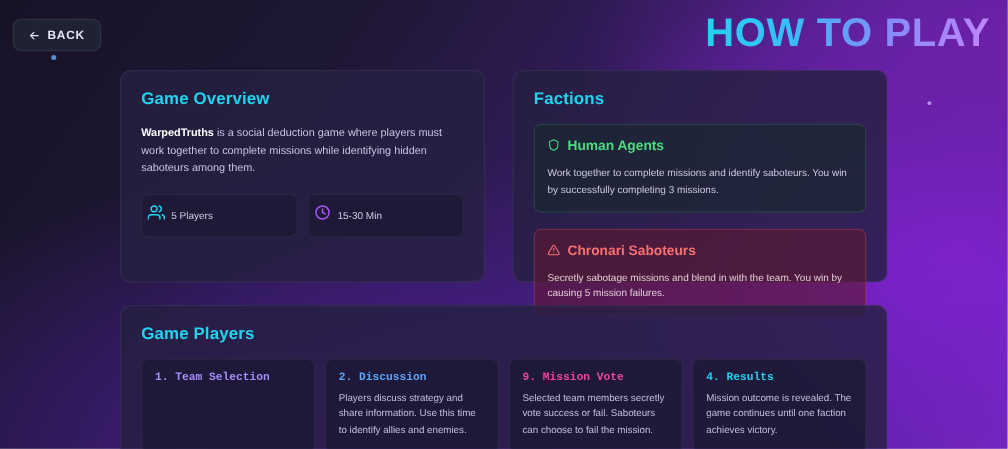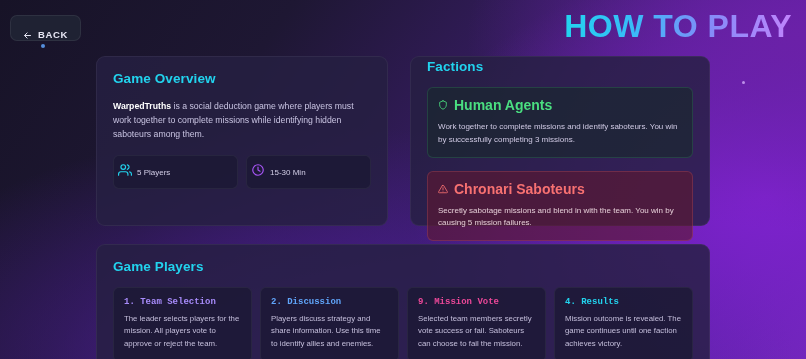--- a/index.html
+++ b/index.html
@@ -20,21 +20,21 @@
   }
 
   
   .particle { position:absolute; border-radius:50%; pointer-events:none; }
   .p1 { left:41px;  top:44px;  width:4px; height:4px; background:#60a5fa; opacity:.85; }
   .p2 { left:742px; top:81px;  width:3px; height:3px; background:#d8b4fe; opacity:.75; }
 
   
   .back-btn {
     position:absolute; left:10px; top:15px;
-    display:flex; align-items:flex-end; gap:6px;
+    display:flex; align-items:center; gap:6px;
     height:26px; padding:0 12px;
     background:#1f2233;
     border:1px solid rgba(255,255,255,.07);
     border-radius:7px;
     color:#e7e6f4;
     font-size:9.5px; font-weight:bold; letter-spacing:.6px;
   }
   .back-btn svg { display:block; }
 
   
@@ -74,37 +74,37 @@
     flex:1;
     background:rgba(27,24,51,.78);
     border:1px solid rgba(255,255,255,.05);
     border-radius:6px;
     padding:7px 4px 7px;
     display:flex; flex-direction:row; align-items:center; gap:5px;
   }
   .stat-label { color:#d2cde6; font-size:8px; }
 
   
-  .factions-card { position:absolute; left:410px; top:56px; width:300px; height:170px; padding:2px 16px; }
+  .factions-card { position:absolute; left:410px; top:56px; width:300px; height:170px; padding:14px 16px; }
 
   .faction {
     border-radius:6px;
     padding:8px 10px 10px;
     margin-top:13px;
   }
   .faction.human {
     background:rgba(26,39,48,.72);
     border:1px solid rgba(74,222,128,.16);
   }
   .faction.saboteur {
     background:rgba(94,25,48,.62);
     border:1px solid rgba(248,113,113,.20);
   }
   .faction-head { display:flex; align-items:center; gap:6px; }
-  .faction-name { font-size:14px; font-weight:bold; }
+  .faction-name { font-size:11px; font-weight:bold; }
   .human .faction-name { color:#4ade80; }
   .saboteur .faction-name { color:#f87171; }
   .faction-desc { margin-top:7px; color:#cfc9e3; font-size:8px; line-height:1.6; }
   .saboteur .faction-desc { color:#e4cdd6; }
 
   
   .phases-card { position:absolute; left:96px; top:244px; width:614px; height:130px; padding:14px 16px; }
 
   .phases-row { display:flex; gap:8px; margin-top:13px; }
   .phase {
@@ -201,21 +201,20 @@
   </div>
 </div>
 
 <div class="card phases-card">
   <div class="card-title">Game Players</div>
 
   <div class="phases-row">
 
     <div class="phase">
       <div class="phase-title" style="color:#a78bfa">1. Team Selection</div>
-      <div class="phase-desc">The leader selects players for the mission. All players vote to approve or reject the team.</div>
     </div>
 
     <div class="phase">
       <div class="phase-title" style="color:#60a5fa">2. Discussion</div>
       <div class="phase-desc">Players discuss strategy and share information. Use this time to identify allies and enemies.</div>
     </div>
 
     <div class="phase">
       <div class="phase-title" style="color:#ec4899">9. Mission Vote</div>
       <div class="phase-desc">Selected team members secretly vote success or fail. Saboteurs can choose to fail the mission.</div>

